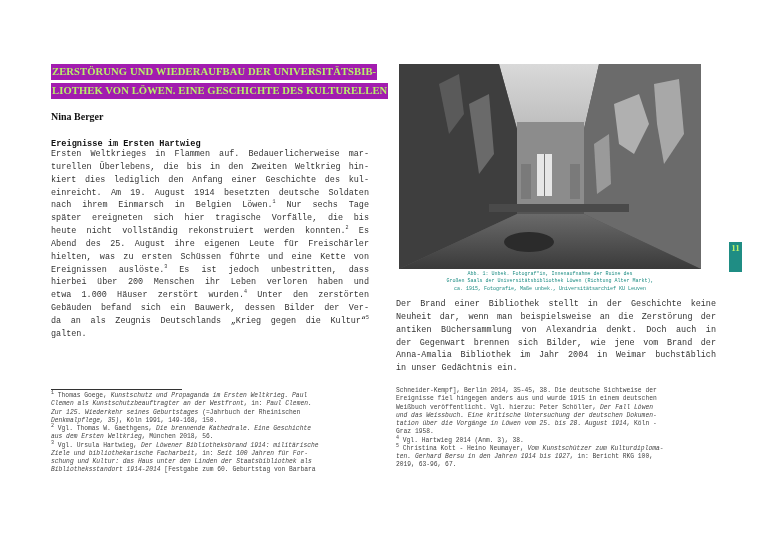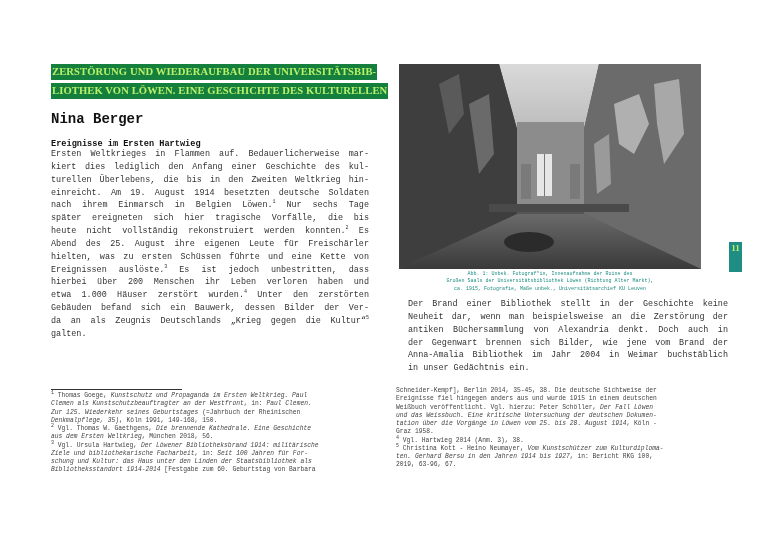--- a/index.html
+++ b/index.html
@@ -2,35 +2,35 @@
 <html><head>
 <meta charset="utf-8">
 <style>
   html, body { margin:0; padding:0; }
   body {
     width:768px; height:542px; background:#ffffff; position:relative; overflow:hidden;
     font-family: "Liberation Mono", "DejaVu Sans Mono", monospace; color:#222;
   }
   .title-block { position:absolute; left:51px; top:62px; width:316px; }
   .title-line {
-    display:inline-block; background:#15803d; color:#b9f06a;
+    display:inline-block; background:#a21caf; color:#b9f06a;
     font-family: "Liberation Serif", "DejaVu Serif", serif; font-weight:bold;
     font-size:10.6px; line-height:16px; letter-spacing:0.1px; padding:0 1px;
     white-space:nowrap; margin-bottom:1px; text-transform:uppercase;
   }
-  .author { position:absolute; left:51px; top:111px; font-size:14px; font-weight:bold; color:#111; }
+  .author { position:absolute; left:51px; top:111px; font-size:10px; font-weight:bold; color:#111;font-family:Liberation Serif, serif; }
   .heading { position:absolute; left:51px; top:139px; font-size:8.6px; font-weight:bold; color:#111; }
   .body-left { position:absolute; left:51px; top:148px; width:318px; font-size:8.45px; line-height:12.85px; color:#333; text-align:justify; }
   .body-left .ln, .body-right .ln { display:block; white-space:nowrap; text-align:justify; text-align-last:justify; }
   .body-left .ln.last, .body-right .ln.last { text-align-last:left; }
   .abb { color:#1f9489; font-weight:bold; }
   .sup { font-size:5px; vertical-align:super; line-height:0; }
   .figure { position:absolute; left:399px; top:64px; width:302px; height:205px; overflow:hidden; }
   .caption { position:absolute; left:399px; top:271px; width:302px; text-align:center; font-size:5px; line-height:7.4px; color:#1f8d84; }
-  .body-right { position:absolute; left:396px; top:298px; width:320px; font-size:8.45px; line-height:12.85px; color:#333;margin-left:12px; }
+  .body-right { position:absolute; left:396px; top:298px; width:320px; font-size:8.45px; line-height:12.85px; color:#333; }
   .page-number {
     position:absolute; left:729px; top:242px; width:13px; height:30px; background:#1f8d84; color:#b9f06a;
     font-family:"Liberation Serif","DejaVu Serif",serif; font-weight:bold; font-size:9px; line-height:12px; text-align:center;
   }
   .fn-rule { position:absolute; left:51px; top:389px; width:131px; height:1px; background:#333; }
   .fn-col { position:absolute; font-size:6.3px; line-height:8.25px; color:#444; white-space:nowrap; }
   .fn-col i { font-style:italic; }
   .fn-left { left:51px; top:392px; }
   .fn-right { left:396px; top:387px; }
 </style>
@@ -40,22 +40,22 @@
 <div class="title-block">
   <span class="title-line">Zerstörung und Wiederaufbau der Universitätsbib-</span><br>
   <span class="title-line">liothek von Löwen. Eine Geschichte des kulturellen</span><br>
 </div>
 
 <div class="author">Nina Berger</div>
 <div class="heading">Ereignisse im Ersten Hartwieg</div>
 
 <div class="body-left">
   <span class="ln">Ersten Weltkrieges in Flammen auf. Bedauerlicherweise mar-</span>
+  <span class="ln">turellen Überlebens, die bis in den Zweiten Weltkrieg hin-</span>
   <span class="ln">kiert dies lediglich den Anfang einer Geschichte des kul-</span>
-  <span class="ln">turellen Überlebens, die bis in den Zweiten Weltkrieg hin-</span>
   <span class="ln">einreicht. Am 19. August 1914 besetzten deutsche Soldaten</span>
   <span class="ln"><span>nach ihrem Einmarsch in Belgien Löwen.</span><span class="sup">1</span><span> Nur sechs Tage</span></span>
   <span class="ln">später ereigneten sich hier tragische Vorfälle, die bis</span>
   <span class="ln"><span>heute nicht vollständig rekonstruiert werden konnten.</span><span class="sup">2</span><span> Es</span></span>
   <span class="ln">Abend des 25. August ihre eigenen Leute für Freischärler</span>
   <span class="ln">hielten, was zu ersten Schüssen führte und eine Kette von</span>
   <span class="ln"><span>Ereignissen auslöste.</span><span class="sup">3</span><span> Es ist jedoch unbestritten, dass</span></span>
   <span class="ln">hierbei über 200 Menschen ihr Leben verloren haben und</span>
   <span class="ln"><span>etwa 1.000 Häuser zerstört wurden.</span><span class="sup">4</span><span> Unter den zerstörten</span></span>
   <span class="ln">Gebäuden befand sich ein Bauwerk, dessen Bilder der Ver-</span>

